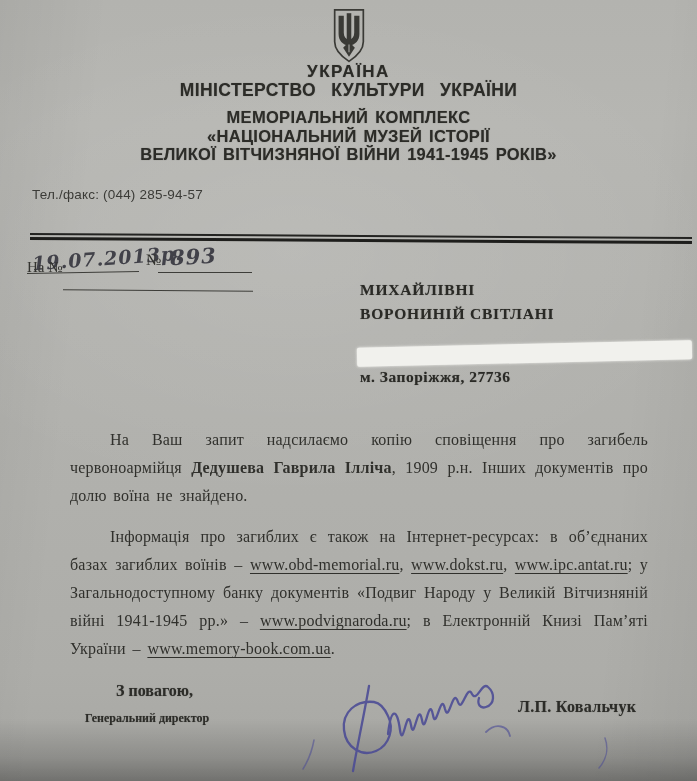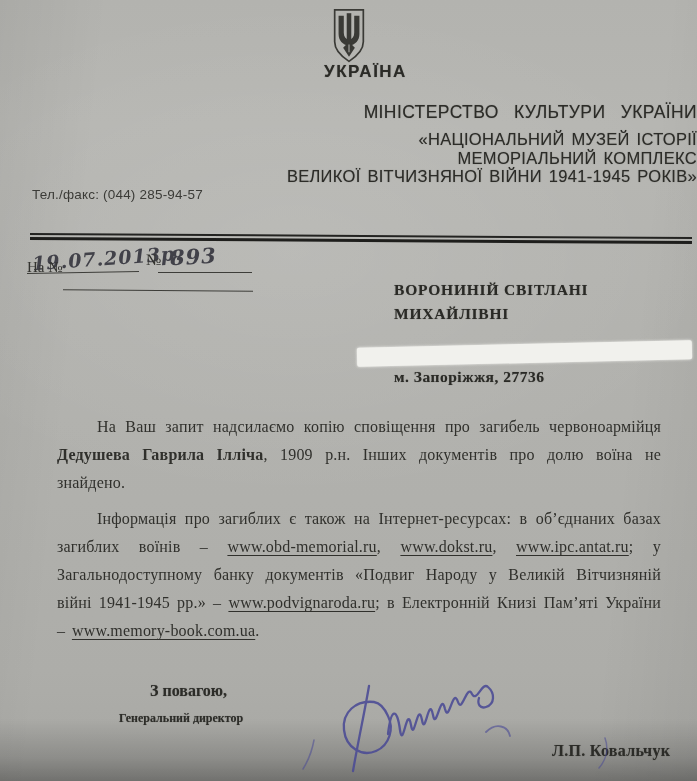--- a/index.html
+++ b/index.html
@@ -10,29 +10,29 @@
     font-family:"Liberation Serif",serif;
     color:#2e2e2a;
     background:
       radial-gradient(ellipse 620px 360px at 42% 32%, rgba(255,255,255,0.09), rgba(255,255,255,0) 70%),
       linear-gradient(180deg, rgba(0,0,0,0) 55%, rgba(0,0,0,0) 92%, rgba(0,0,0,0.16) 97%, rgba(0,0,0,0.32) 100%),
       linear-gradient(96deg, rgba(0,0,0,0.05) 0%, rgba(0,0,0,0) 14%, rgba(0,0,0,0) 86%, rgba(0,0,0,0.05) 100%),
       linear-gradient(180deg,#b3b3af 0%, #b6b6b2 16%, #b2b2ae 42%, #b0b0ac 64%, #adada9 86%, #a7a7a3 100%);
   }
   .abs{position:absolute;}
   .sans{font-family:"Liberation Sans",sans-serif;}
-  .soft{text-shadow:0 0 1px rgba(44,44,40,0.45);padding-left:34px;}
+  .soft{text-shadow:0 0 1px rgba(44,44,40,0.45);}
 
   
   .emblem{left:0;right:0;top:8px;text-align:center;}
   .country{left:0;right:0;top:62px;text-align:center;font-weight:bold;font-size:17px;
            letter-spacing:1.5px;color:#2b2b27;}
 
   
-  .header{left:0;right:0;top:102px;text-align:right;font-weight:normal;color:#2c2c28;}
+  .header{left:0;right:0;top:80px;text-align:center;font-weight:bold;color:#2c2c28;}
   .header .ministry{font-size:17.5px;word-spacing:10px;letter-spacing:.4px;margin-bottom:7px;}
   .header .line{font-size:16.5px;letter-spacing:.3px;line-height:18.5px;word-spacing:2px;}
 
   
   .contact{left:32px;top:187px;font-size:13.5px;line-height:16.5px;color:#3b3b37;letter-spacing:.2px;}
 
   
   .rule{left:30px;top:235px;width:662px;height:2px;
         border-top:2px solid #232321;border-bottom:3.5px solid #1e1e1c;
         transform:rotate(0.35deg);}
@@ -50,29 +50,29 @@
   
   .addr{left:360px;top:278px;font-weight:bold;font-size:15.5px;line-height:24px;
         letter-spacing:.8px;color:#2a2a26;}
   .redact{left:357px;top:344px;width:335px;height:19px;background:#f1f1ed;
           transform:rotate(-1.3deg);border-radius:2px;box-shadow:0 0 3px rgba(250,250,246,.9);}
   .addr-city{left:360px;top:368px;font-weight:bold;font-size:15.5px;letter-spacing:.5px;color:#2a2a26;}
 
   
   .body{left:57px;top:413px;width:604px;font-size:16px;line-height:28px;
         text-align:justify;color:#30302c;letter-spacing:.2px;word-spacing:2.5px;}
-  .body p{margin:0;text-indent:40px;}
+  .body p{margin:13px;text-indent:40px;}
   .body p + p{margin-top:8px;}
   .body .b{font-weight:bold;}
   .url{text-decoration:underline;text-underline-offset:3px;text-decoration-thickness:1px;white-space:nowrap;}
 
   
   .closing{left:116px;top:682px;font-weight:bold;font-size:16px;color:#2c2c28;}
   .job-title{left:85px;top:711px;font-weight:bold;font-size:12px;color:#2c2c28;}
-  .signer{left:518px;top:742px;font-weight:bold;font-size:16px;letter-spacing:.3px;color:#2c2c28;text-align:right;}
+  .signer{left:518px;top:698px;font-weight:bold;font-size:16px;letter-spacing:.3px;color:#2c2c28;text-align:right;}
   .sig{left:300px;top:672px;}
 </style>
 </head>
 <body>
 
 <div class="photo">
 
   <div class="abs emblem">
     <svg width="40" height="56" viewBox="0 0 60 86">
       <path d="M8,3 H52 V52 Q52,68 30,82 Q8,68 8,52 Z" fill="none" stroke="#3a3a36" stroke-width="2.6"></path>
@@ -82,42 +82,42 @@
         <path d="M26.5,8 h7 v46 h-7 Z"></path>
         <path d="M30,52 l9,9 -9,14 -9,-14 Z"></path>
       </g>
       <path d="M30,56 v12" stroke="#b1b1ad" stroke-width="1.6"></path>
     </svg>
   </div>
   <div class="abs country soft sans">УКРАЇНА</div>
 
   <div class="abs header sans">
     <div class="ministry soft">МІНІСТЕРСТВО  КУЛЬТУРИ  УКРАЇНИ</div>
+    <div class="line soft">МЕМОРІАЛЬНИЙ КОМПЛЕКС</div>
     <div class="line soft">«НАЦІОНАЛЬНИЙ МУЗЕЙ ІСТОРІЇ</div>
-    <div class="line soft">МЕМОРІАЛЬНИЙ КОМПЛЕКС</div>
     <div class="line soft">ВЕЛИКОЇ ВІТЧИЗНЯНОЇ ВІЙНИ 1941-1945 РОКІВ»</div>
   </div>
 
   <div class="abs contact sans">
     <div>Тел./факс: (044) 285-94-57</div>
   </div>
 
   <div class="abs rule"></div>
 
   <div class="abs hand ref-date">19.07.2013р.</div>
   <div class="abs ref-date-line"></div>
   <div class="abs ref-no-sign">№</div>
   <div class="abs hand ref-number">893</div>
   <div class="abs ref-number-line"></div>
   <div class="abs ref-reply">На №</div>
   <div class="abs ref-reply-line"></div>
 
   <div class="abs addr soft">
+    <div>МИХАЙЛІВНІ</div>
     <div>ВОРОНИНІЙ СВІТЛАНІ</div>
-    <div>МИХАЙЛІВНІ</div>
   </div>
   <div class="abs redact"></div>
   <div class="abs addr-city soft">м. Запоріжжя, 27736</div>
 
   <div class="abs body">
     <p><span>На Ваш запит надсилаємо копію сповіщення про загибель червоноармійця </span><span class="b">Дедушева Гаврила Ілліча</span><span>, 1909 р.н. Інших документів про долю воїна не знайдено.</span></p>
     <p><span>Інформація про загиблих є також на Інтернет-ресурсах: в об’єднаних базах загиблих воїнів – </span><span class="url">www.obd-memorial.ru</span><span>, </span><span class="url">www.dokst.ru</span><span>, </span><span class="url">www.ipc.antat.ru</span><span>; у Загальнодоступному банку документів «Подвиг Народу у Великій Вітчизняній війні 1941-1945 рр.» – </span><span class="url">www.podvignaroda.ru</span><span>; в Електронній Книзі Пам’яті України – </span><span class="url">www.memory-book.com.ua</span><span>.</span></p>
   </div>
 
   <div class="abs closing soft">З повагою,</div>

